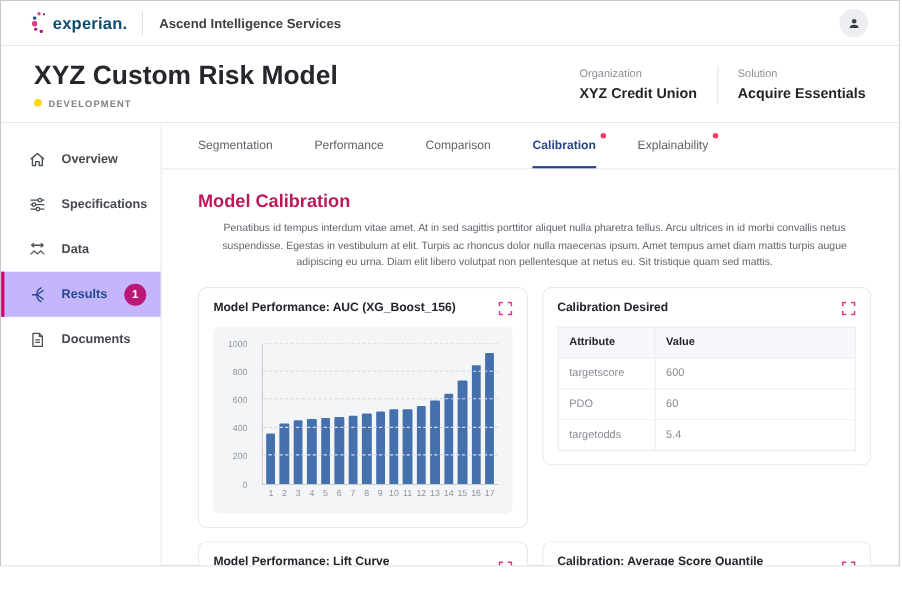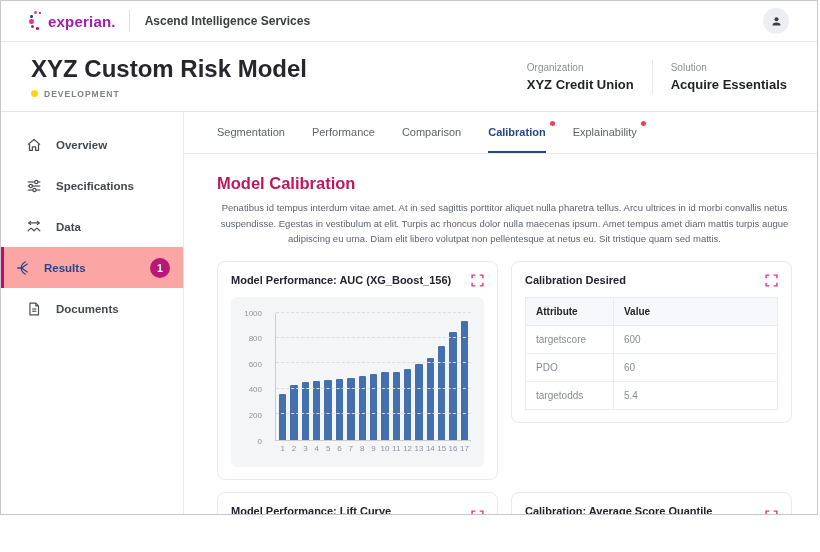--- a/index.html
+++ b/index.html
@@ -10,50 +10,50 @@
   .topbar{ height:41px; display:flex; align-items:center; padding:0 28px; border-bottom:1px solid #e4e6e9; background:#fff; }
   .logo{ display:flex; align-items:center; gap:4px; }
   .logo-dots{ position:relative; width:15px; height:22px; }
   .logo-dots i{ position:absolute; border-radius:50%; display:block; }
   .logo-dots .d1{ left:5px; top:1px; width:3px; height:3px; background:#e63888; }
   .logo-dots .d2{ left:10px; top:2px; width:2px; height:2px; background:#632678; }
   .logo-dots .d3{ left:1px; top:5px; width:2.5px; height:2.5px; background:#1d4f91; }
   .logo-dots .d4{ left:0px; top:9px; width:4.5px; height:4.5px; background:#e63888; }
   .logo-dots .d5{ left:2px; top:15px; width:3px; height:3px; background:#982881; }
   .logo-dots .d6{ left:7px; top:17px; width:2.5px; height:2.5px; background:#af1685; }
-  .brand{ font-size:15px; font-weight:700; color:#a21caf; letter-spacing:.2px; }
+  .brand{ font-size:15px; font-weight:700; color:#0c4a6e; letter-spacing:.2px; }
   .topbar-divider{ width:1px; height:22px; background:#dcdee1; margin:0 15px 0 13px; }
   .app-title{ font-size:12px; font-weight:600; color:#3c4043; }
   .avatar{ margin-left:auto; width:26px; height:26px; border-radius:50%; background:#eceef1; display:flex; align-items:center; justify-content:center; cursor:pointer; }
 
   
   .model-header{ height:70px; display:flex; align-items:center; padding:0 30px; border-bottom:1px solid #e4e6e9; background:#fff; }
   .model-title{ font-size:24px; font-weight:700; color:#26262c; }
   .status-row{ display:flex; align-items:center; gap:6px; margin-top:6px; }
   .status-dot{ width:7px; height:7px; border-radius:50%; background:#ffd60a; }
   .status-label{ font-size:8.5px; font-weight:700; color:#7d8188; letter-spacing:1px; }
   .header-right{ margin-left:auto; display:flex; align-items:center; }
   .meta-block{ display:flex; flex-direction:column; gap:4px; }
   .meta-label{ font-size:10px; color:#8b9096; }
   .meta-value{ font-size:13px; font-weight:700; color:#1f2125; }
   .header-divider{ width:1px; height:34px; background:#e4e6e9; margin:0 18px; }
 
   
   .body{ display:flex; height:403px; }
-  .sidebar{ width:183px; border-right:1px solid #e8eaec; padding-top:12px; background:#fff; flex:none; }
+  .sidebar{ width:146px; border-right:1px solid #e8eaec; padding-top:12px; background:#fff; flex:none; }
   .side-item{ position:relative; height:41px; display:flex; align-items:center; gap:13px; padding-left:24px; cursor:pointer; color:#45494f; }
   .side-item .icon{ width:18px; height:18px; display:flex; color:#4a4e55; }
   .side-label{ font-size:11.5px; font-weight:600; }
-  .side-item.active{ background:#fca5a5; color:#26478d;padding-left:12px; }
+  .side-item.active{ background:#c4b5fd; color:#26478d; }
   .side-item.active .icon{ color:#26478d; }
   .side-item.active::before{ content:""; position:absolute; left:0; top:0; bottom:0; width:3px; background:#d6006d; }
   .badge{ margin-left:auto; margin-right:13px; min-width:20px; height:20px; border-radius:50%; background:#ba1777; color:#fff; font-size:10.5px; font-weight:700; display:flex; align-items:center; justify-content:center; }
 
   .main{ flex:1; display:flex; flex-direction:column; min-width:0; }
-  .tabbar{ height:42px; border-bottom:1px solid #e8eaec; display:flex; align-items:stretch; gap:27px; padding-left:33px; background:#fff; flex:none; }
+  .tabbar{ height:42px; border-bottom:1px solid #e8eaec; display:flex; align-items:stretch; gap:38px; padding-left:33px; background:#fff; flex:none; }
   .tab{ position:relative; display:flex; align-items:center; font-size:11px; color:#5f646b; cursor:pointer; border-bottom:2px solid transparent; }
   .tab.active{ color:#26478d; font-weight:700; border-bottom-color:#26478d; }
   .tab .tabdot{ position:absolute; top:9px; right:-9px; width:5px; height:5px; border-radius:50%; background:#f23d63; }
 
   .content{ padding:20px 25px 0 33px; }
   .section-title{ font-size:16.5px; font-weight:700; color:#be185d; }
   .desc{ margin-top:7px; }
   .desc div{ font-size:9.5px; line-height:15.5px; color:#5f646b; white-space:nowrap; overflow:hidden;text-align:center; }
 
   .grid{ margin-top:14px; display:grid; grid-template-columns:1fr 1fr; column-gap:13px; row-gap:12px; align-items:start; }

